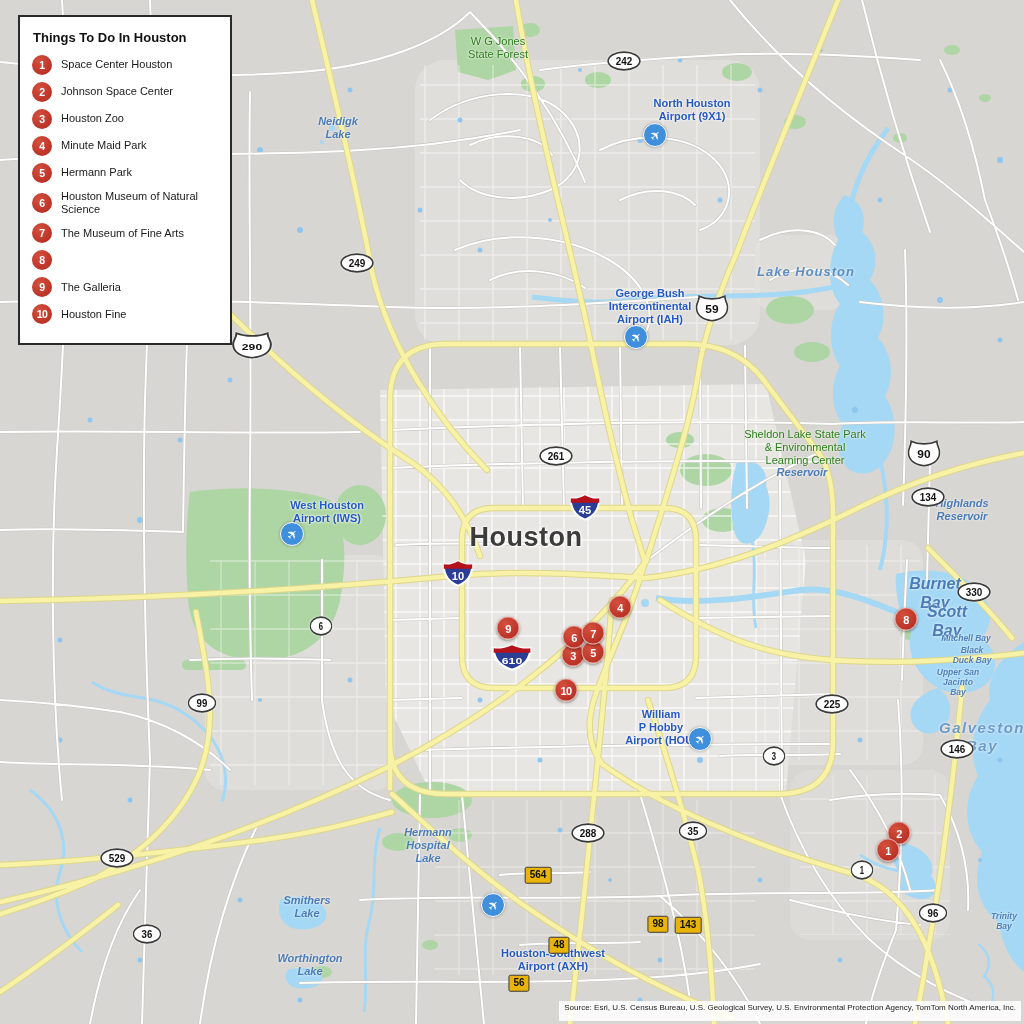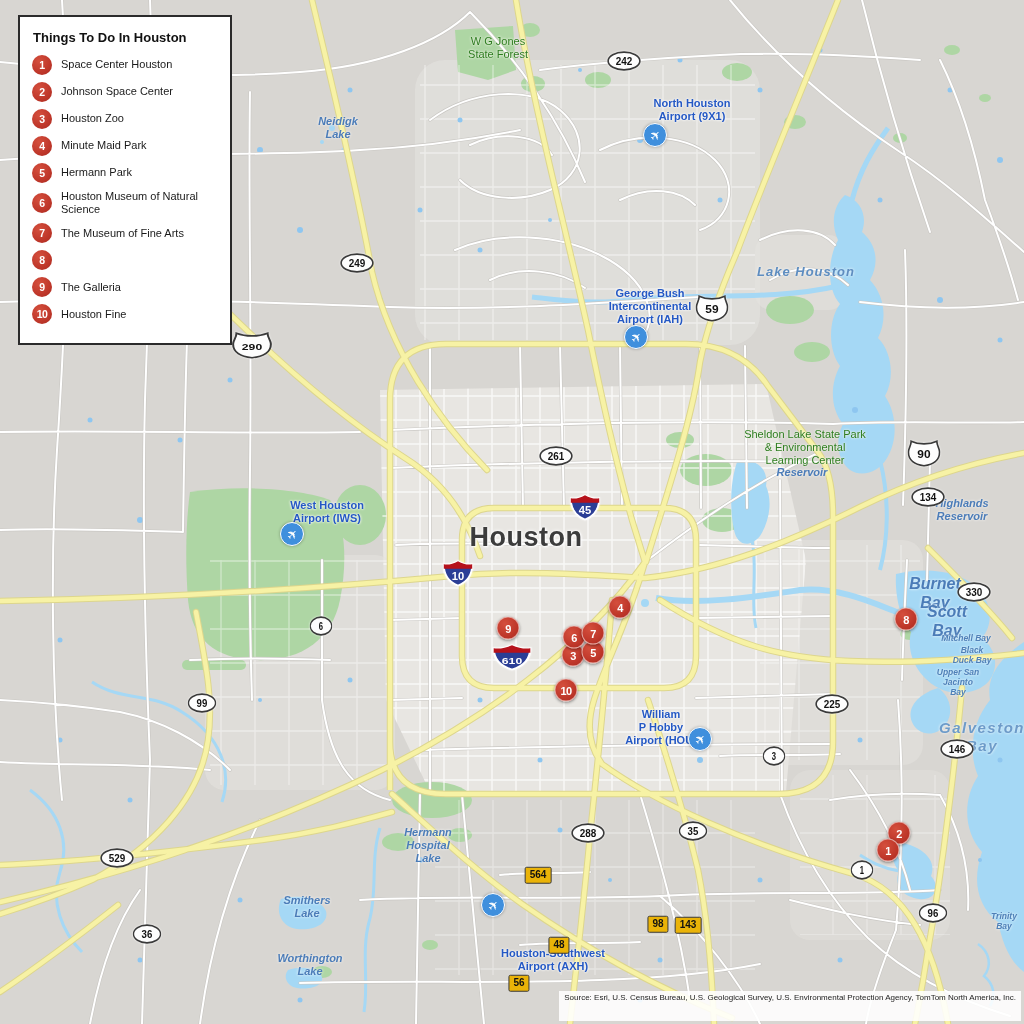--- a/index.html
+++ b/index.html
@@ -41,21 +41,21 @@
   .legend{position:absolute;left:18px;top:15px;width:214px;background:#fff;
           border:2px solid #2b2b2b;box-sizing:border-box;padding:13px 10px 12px 12px;z-index:10;}
   .legend-title{font-weight:bold;font-size:13px;color:#111;margin:0 0 10px 1px;}
   .legend-item{display:flex;align-items:center;margin-bottom:7px;}
   .legend-badge{flex:0 0 20px;width:20px;height:20px;border-radius:50%;
           background:radial-gradient(circle at 35% 30%, #d44f3d, #bf372a 60%, #a82a1f);
           color:#fff;font-weight:bold;font-size:10.5px;letter-spacing:-.5px;
           display:flex;align-items:center;justify-content:center;margin-right:9px;}
   .legend-label{font-size:11px;color:#1a1a1a;line-height:1.2;}
   
-  .attribution{position:absolute;right:3px;bottom:3px;height:30px;line-height:13px;
+  .attribution{position:absolute;right:3px;bottom:3px;height:20px;line-height:13px;
           background:rgba(255,255,255,.88);color:#222;font-size:8px;padding:0 5px;z-index:9;}
 </style>
 </head>
 <body>
 
 <div class="stage">
 
   <svg class="basemap" viewBox="0 0 1024 1024" xmlns="http://www.w3.org/2000/svg">
     <defs>
       <pattern id="grid" width="24" height="24" patternUnits="userSpaceOnUse">

